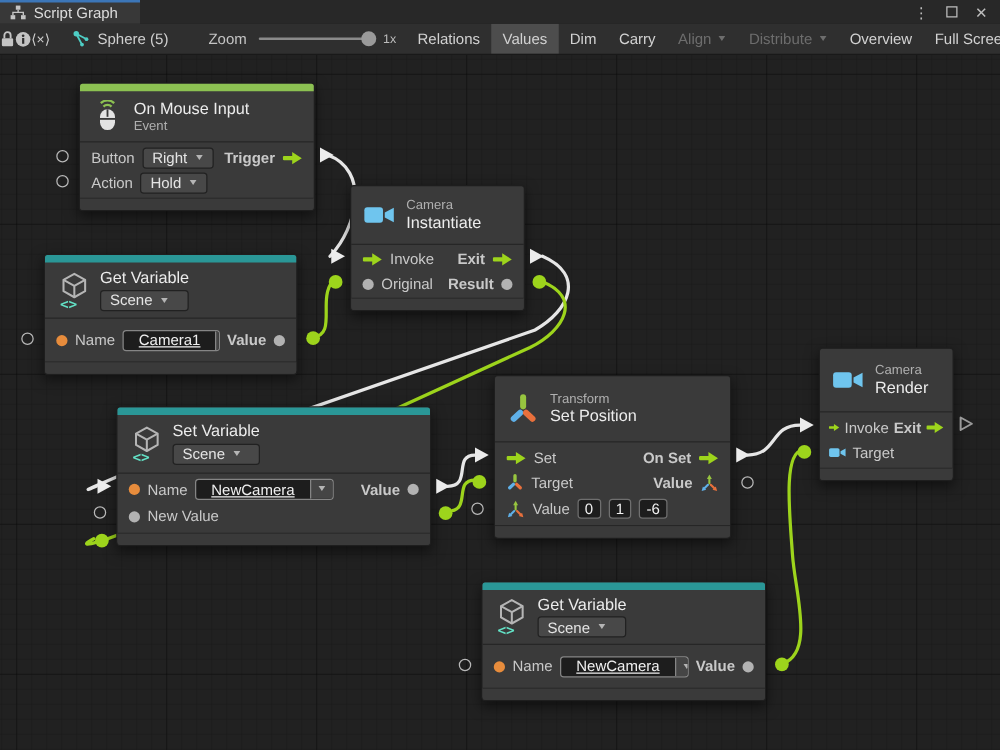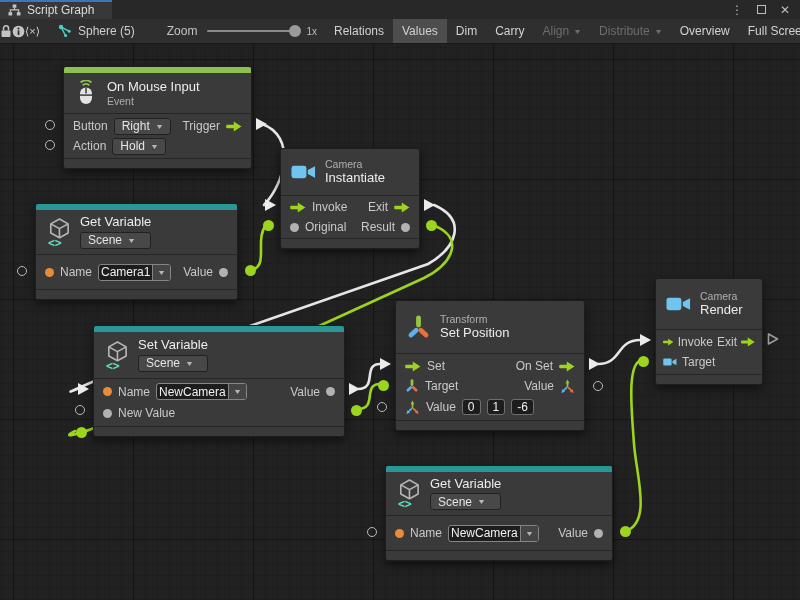--- a/index.html
+++ b/index.html
@@ -43,28 +43,28 @@
     box-shadow:0 4px 10px rgba(0,0,0,.5);color:#c9c9c9;}
   .accent{height:6px;border-radius:2px 2px 0 0;}
   .accent.teal{background:#2a9797;}
   .accent.green{background:#8cc152;}
   .head{display:flex;align-items:center;gap:9px;padding:0 10px;}
   .titles{display:flex;flex-direction:column;justify-content:flex-start;gap:2px;}
   .cap{font-size:10.5px;color:#b0b0b0;line-height:1;}
   .title{font-size:13px;color:#ececec;line-height:1.1;white-space:nowrap;}
   .body{border-top:1px solid #262626;padding:2px 0;}
   .row{display:flex;align-items:center;gap:6px;padding:0 9px;}
-  .rgt{margin-left:auto;display:flex;align-items:center;gap:6px;}
+  .rgt{margin-left:auto;display:flex;align-items:center;gap:6px;font-weight:bold;}
   .lbl{font-size:12px;color:#c9c9c9;white-space:nowrap;}
   .foot{border-top:1px solid #262626;height:10px;background:#3a3a3a;border-radius:0 0 3px 3px;}
   .pill{display:inline-flex;align-items:center;gap:6px;background:#484848;border:1px solid #212121;
     border-radius:3px;padding:0 7px;height:17px;font-size:12px;color:#e4e4e4;white-space:nowrap;}
   .field{display:inline-flex;align-items:stretch;background:#1d1d1d;border:1px solid #858585;
     border-radius:3px;height:17px;overflow:hidden;}
-  .field-text{display:flex;align-items:center;padding:0 2px;font-size:12px;color:#f0f0f0;white-space:nowrap;}
+  .field-text{display:flex;align-items:center;padding:0 12px;font-size:12px;color:#f0f0f0;white-space:nowrap;text-decoration:underline;}
   .field-btn{display:flex;align-items:center;background:#454545;border-left:1px solid #858585;padding:0 5px;}
   .num{display:inline-flex;align-items:center;background:#1d1d1d;border:1px solid #6f6f6f;border-radius:3px;
     height:16px;padding:0 5px;font-size:12px;color:#f0f0f0;}
   .dot{width:9px;height:9px;border-radius:50%;flex:0 0 auto;}
   .dot.grey{background:#b2b2b2;}
   .dot.orange{background:#e78c3c;}
   
   .port{position:absolute;}
   .p-circ{width:10px;height:10px;border:1.6px solid #b9b9b9;border-radius:50%;}
   .p-green{width:11px;height:11px;border-radius:50%;background:#9dd41c;}

